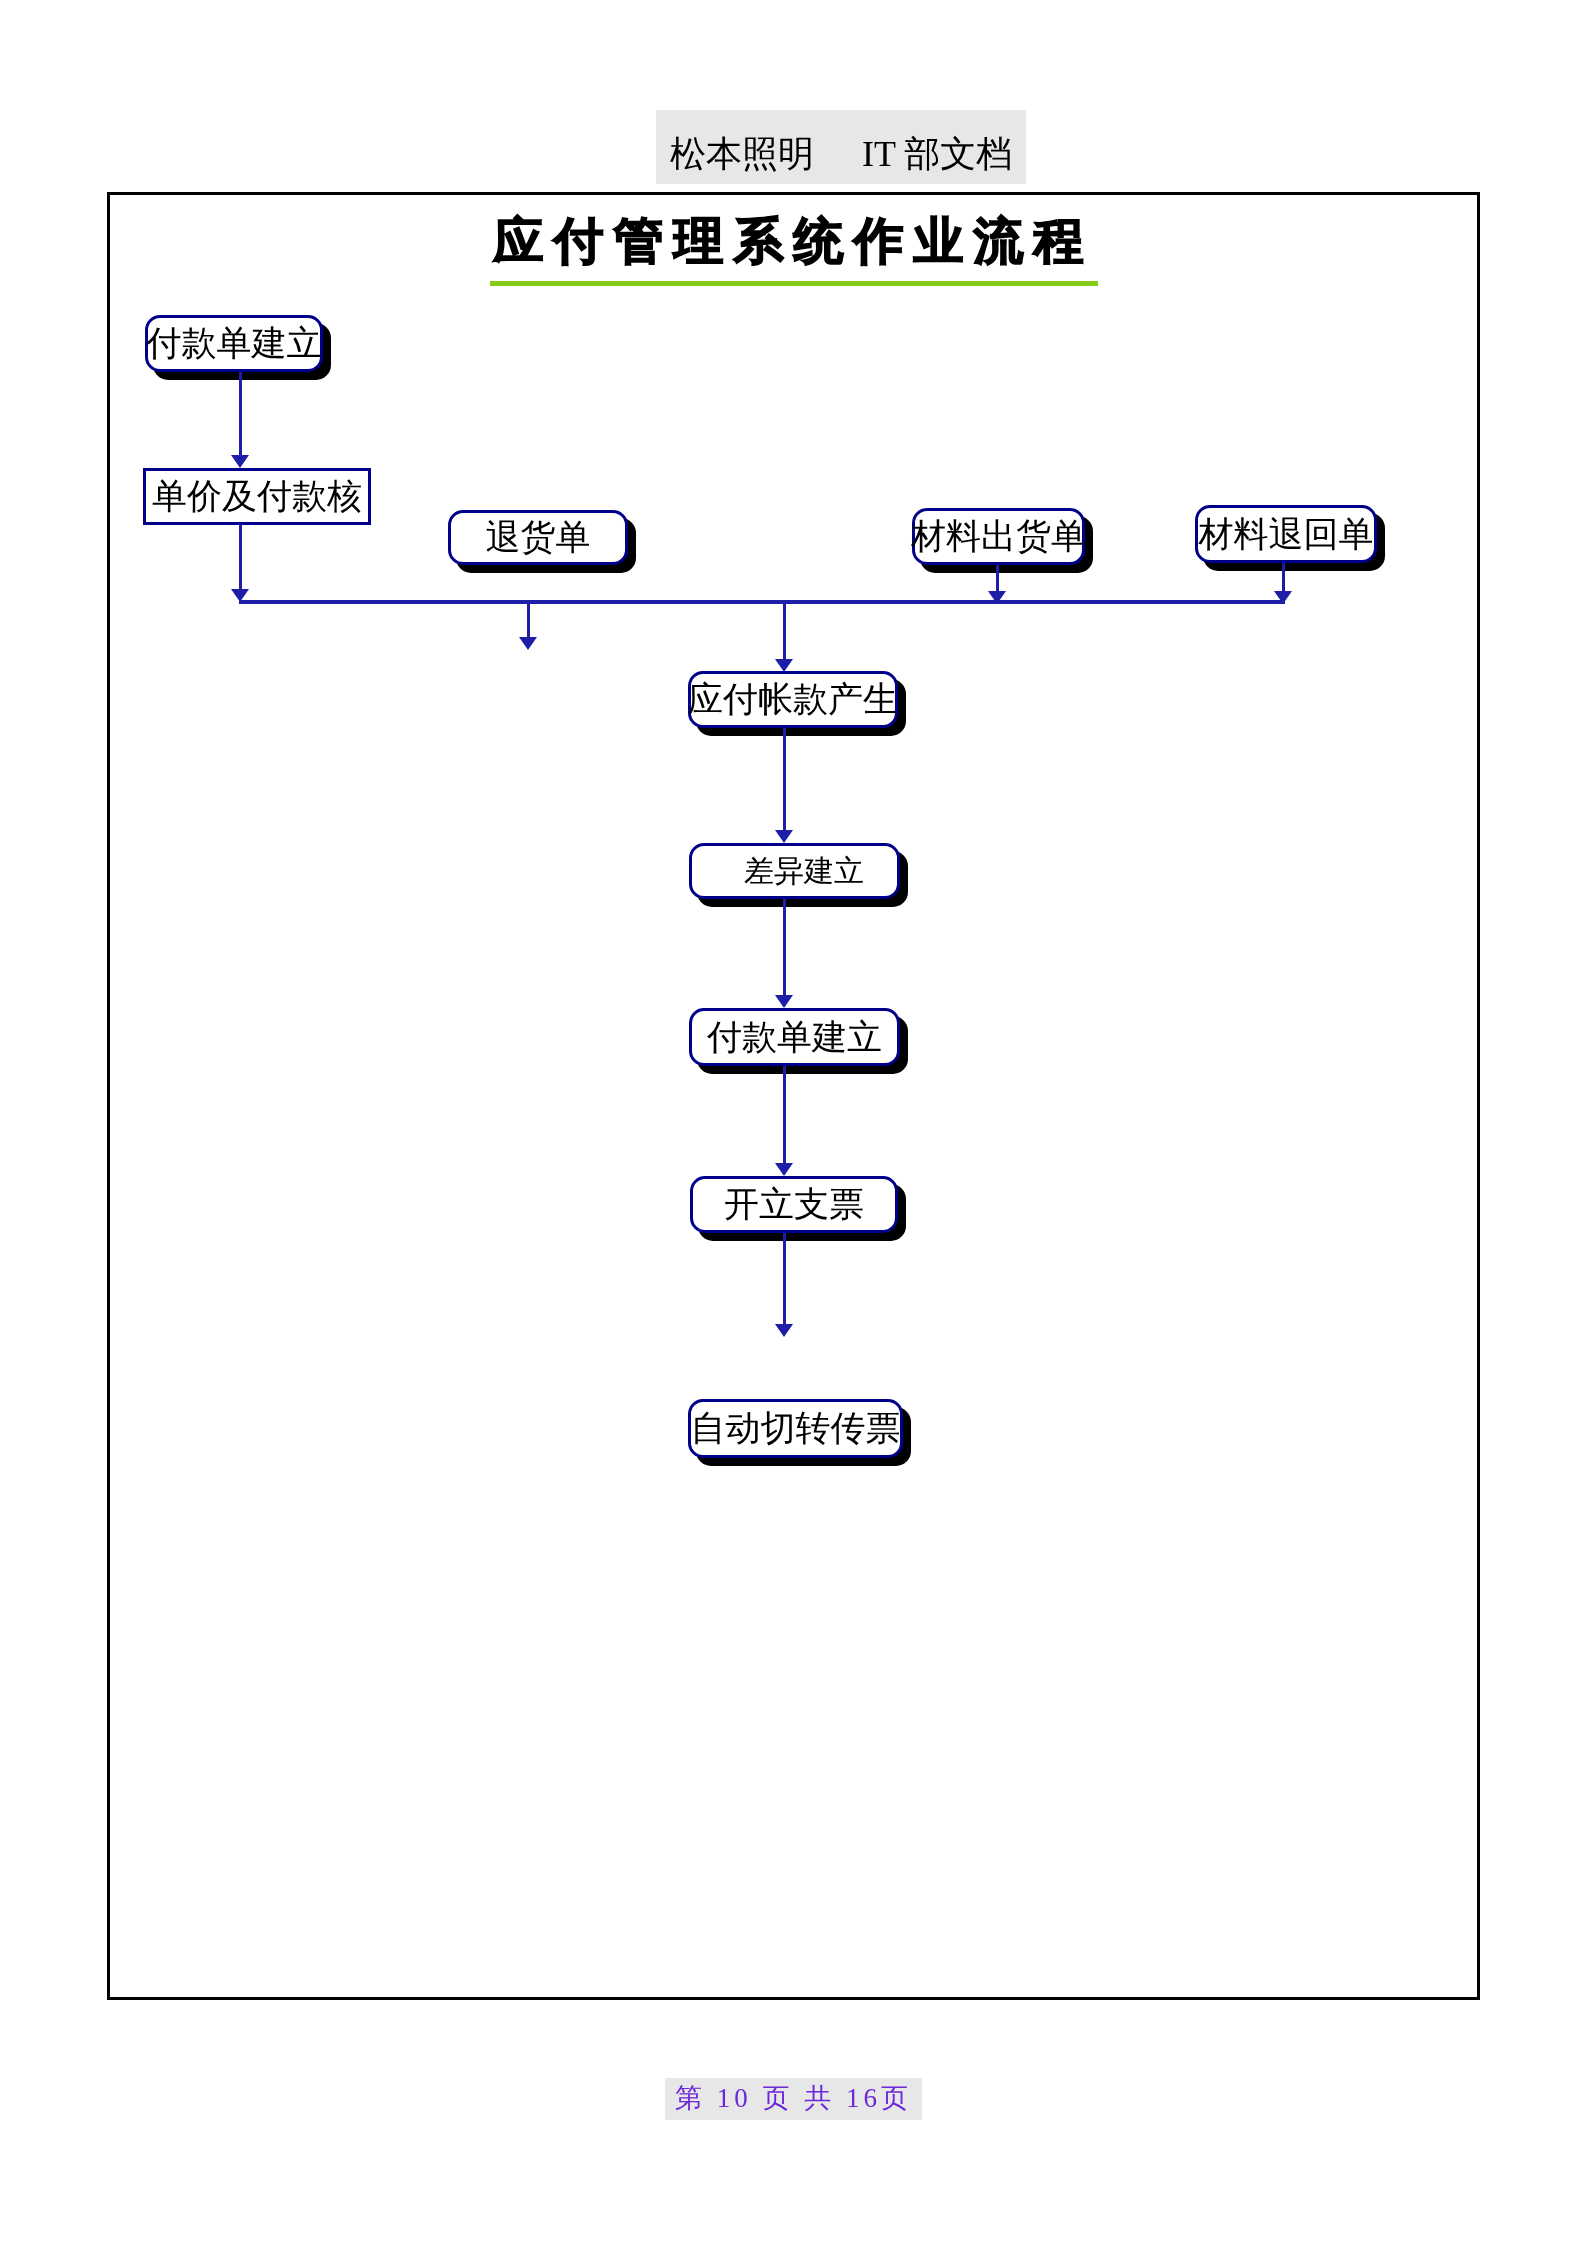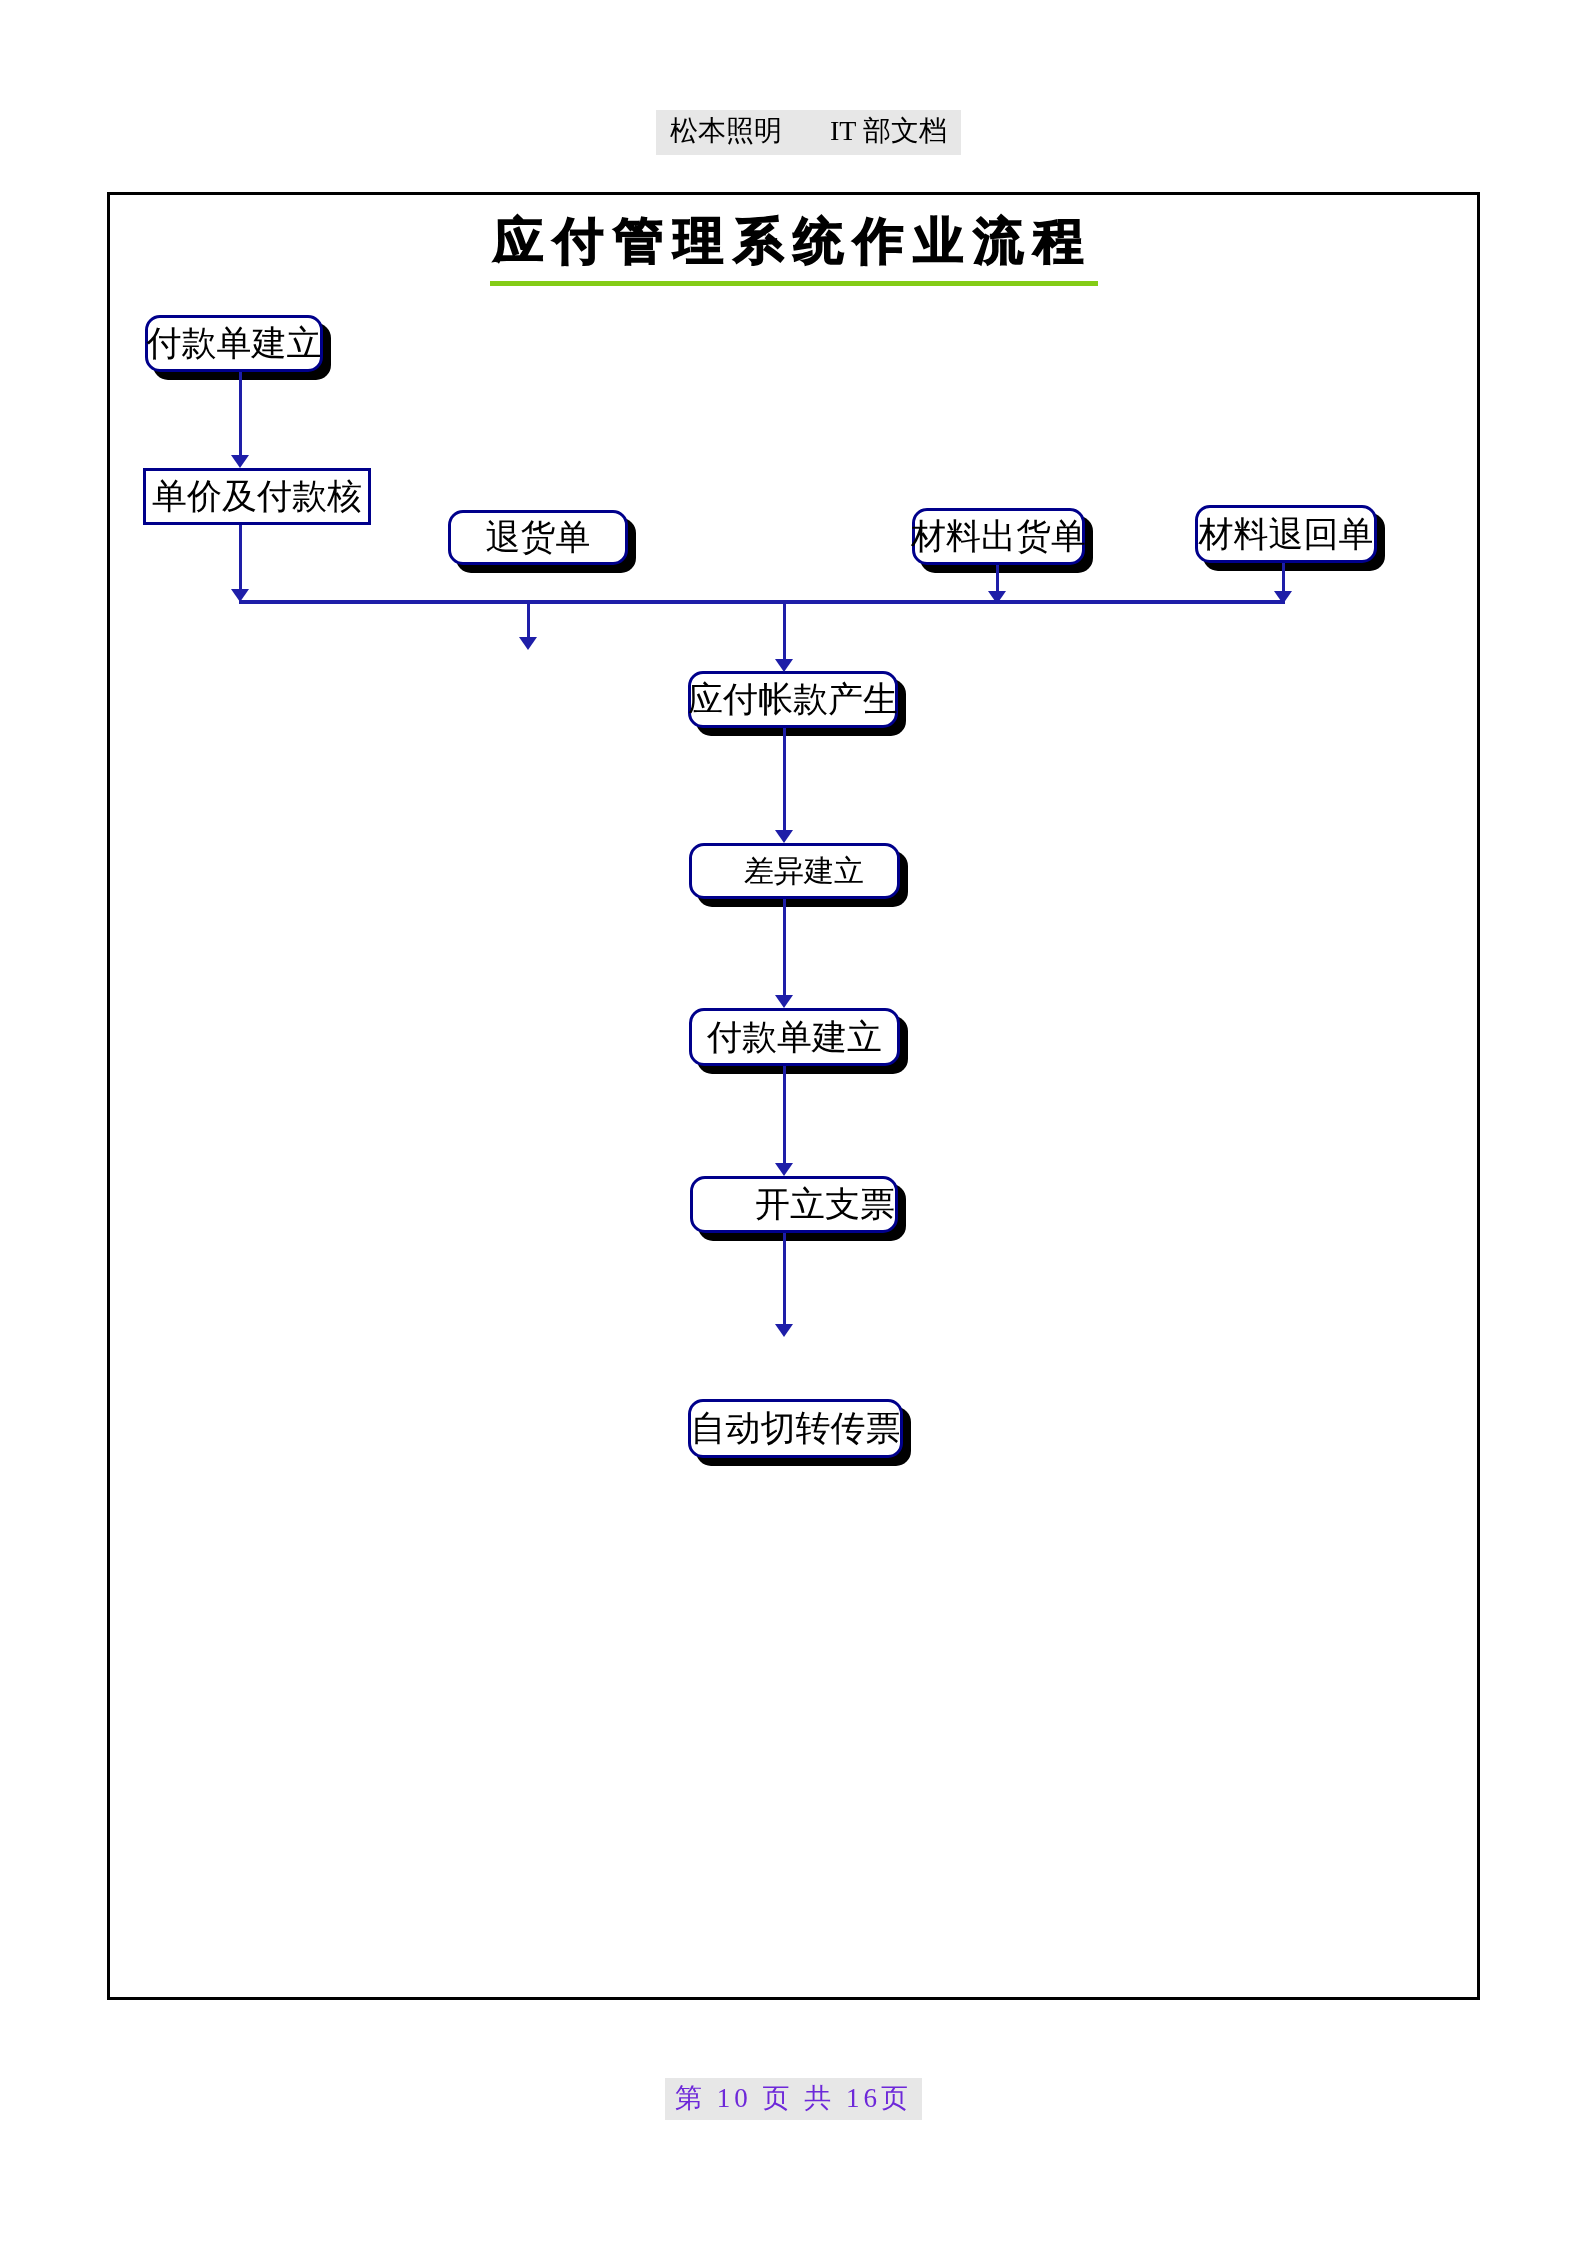--- a/index.html
+++ b/index.html
@@ -8,22 +8,22 @@
     width:1587px;height:2245px;
     background:#ffffff;
     font-family:"Liberation Serif", serif;
     overflow:hidden;
   }
   
   .doc-header{
     position:absolute;left:656px;top:110px;
     background:#e7e7e7;
     display:inline-flex;align-items:center;gap:48px;
-    padding:2px 14px 5px 14px;
-    font-size:28px;color:#000;
+    padding:20px 14px 5px 14px;
+    font-size:36px;color:#000;
     white-space:nowrap;
   }
   
   .outer-frame{
     position:absolute;left:107px;top:192px;
     width:1367px;height:1802px;
     border:3px solid #000;
     background:#fff;
   }
   
@@ -123,21 +123,21 @@
   </div>
 
   <div class="node small" style="left:689px;top:843px;width:211px;height:56px;padding-left:19px;">
     <span>差异建立</span>
   </div>
 
   <div class="node" style="left:689px;top:1008px;width:211px;height:58px;">
     <span>付款单建立</span>
   </div>
 
-  <div class="node" style="left:690px;top:1176px;width:208px;height:57px;justify-content:flex-end;">
+  <div class="node" style="left:690px;top:1176px;width:208px;height:57px;">
     <span>开立支票</span>
   </div>
 
   <div class="node" style="left:688px;top:1399px;width:215px;height:59px;text-align:right;">
     <span>自动切转传票</span>
   </div>
 
   <div class="line" style="left:239px;top:372px;width:3px;height:83px;"></div>
   <div class="arrow-down" style="left:231px;top:455px;"></div>
 

